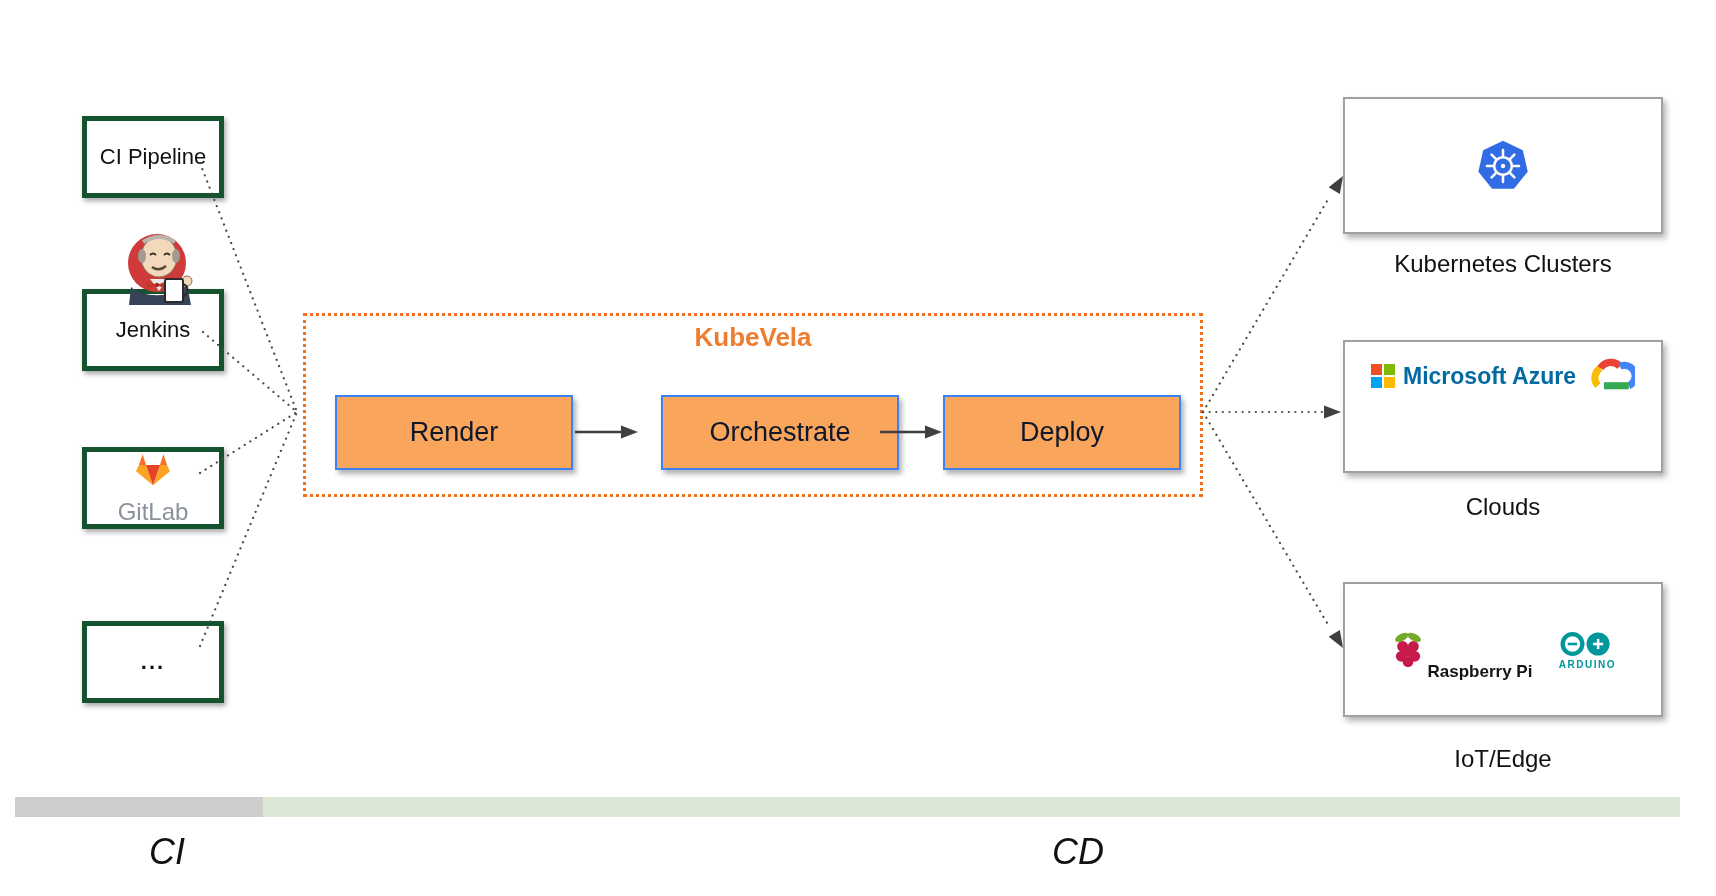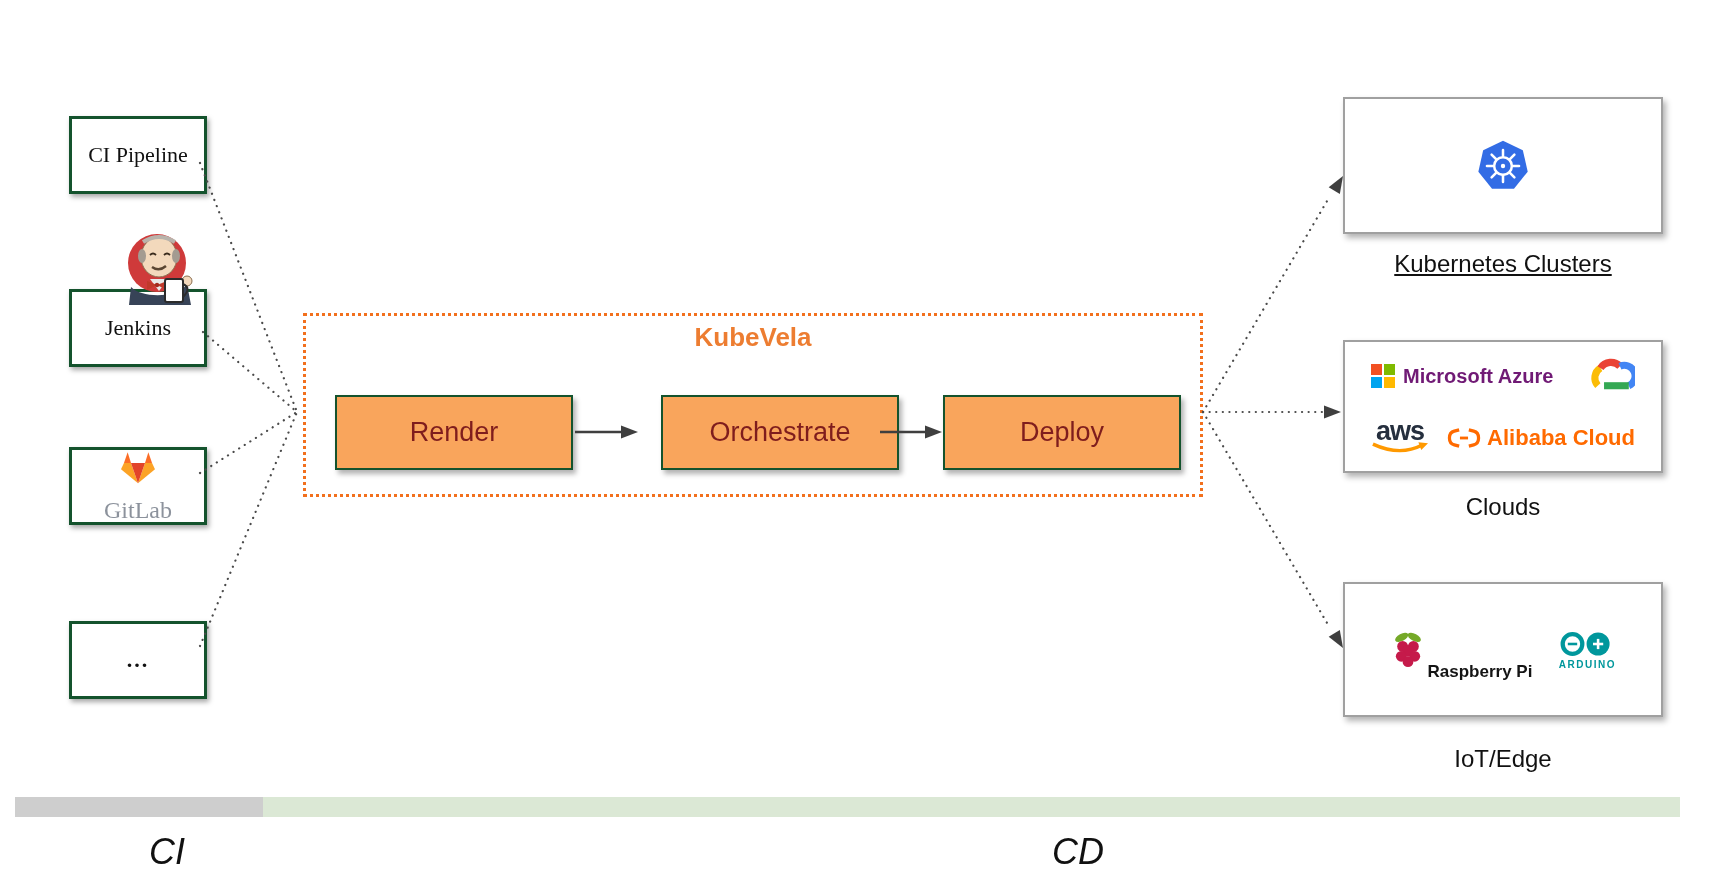--- a/index.html
+++ b/index.html
@@ -2,65 +2,65 @@
 <html><head>
 <meta charset="utf-8">
 <style>
   html,body{margin:0;padding:0;background:#fff;}
   #canvas{
     position:relative;width:1716px;height:896px;background:#ffffff;overflow:hidden;
     font-family:"Liberation Sans", sans-serif;color:#111;
   }
   
   .src-box{
-    position:absolute;left:69px;width:132px;height:72px;background:#fff;
-    border:3px solid #14532d;box-shadow:2px 3px 5px rgba(0,0,0,.35);
+    position:absolute;left:82px;width:132px;height:72px;background:#fff;
+    border:5px solid #14532d;box-shadow:2px 3px 5px rgba(0,0,0,.35);
     display:flex;align-items:center;justify-content:center;flex-direction:column;
-    font-size:22px;z-index:2;font-family:Liberation Serif, serif;
+    font-size:22px;z-index:2;
   }
   #box-ci{top:116px;}
   #box-jenkins{top:289px;}
   #box-gitlab{top:447px;}
   #box-dots{top:621px;font-weight:bold;letter-spacing:2px;}
   .gitlab-word{color:#8c929c;font-size:24px;line-height:1;margin-top:14px;}
   #jenkins-mascot{position:absolute;left:117px;top:229px;z-index:3;}
   
   #kubevela{
     position:absolute;left:303px;top:313px;width:900px;height:184px;
     border:3px dotted #f2701d;box-sizing:border-box;z-index:1;
   }
   #kubevela-title{
     position:absolute;left:303px;top:322px;width:900px;text-align:center;
     color:#ed7d31;font-weight:bold;font-size:26px;z-index:2;
   }
   .proc{
     position:absolute;top:395px;width:238px;height:75px;background:#f9a55c;
-    border:2px solid #14532d;box-sizing:border-box;box-shadow:3px 4px 5px rgba(0,0,0,.3);
-    color:#7f1d1d;font-size:27px;display:flex;align-items:center;justify-content:center;z-index:2;text-align:right;
+    border:2px solid #3b82f6;box-sizing:border-box;box-shadow:3px 4px 5px rgba(0,0,0,.3);
+    color:#0f172a;font-size:27px;display:flex;align-items:center;justify-content:center;z-index:2;text-align:right;
   }
   #proc-render{left:335px;}
   #proc-orchestrate{left:661px;}
   #proc-deploy{left:943px;}
   
   .target-box{
     position:absolute;left:1343px;width:320px;background:#fff;
     border:2px solid #a0a0a0;box-sizing:border-box;box-shadow:3px 4px 6px rgba(0,0,0,.3);z-index:2;
   }
   #tgt-k8s{top:97px;height:137px;display:flex;align-items:center;justify-content:center;}
   #tgt-clouds{top:340px;height:133px;display:flex;flex-direction:column;justify-content:space-between;padding:16px 26px;}
   #tgt-iot{top:582px;height:135px;display:flex;align-items:center;justify-content:center;gap:26px;}
   .target-label{position:absolute;left:1343px;width:320px;text-align:center;font-size:24px;z-index:2;}
-  #label-k8s{top:250px;text-decoration:underline;}
+  #label-k8s{top:250px;}
   #label-clouds{top:493px;}
   #label-iot{top:745px;}
   .cloud-row{display:flex;align-items:center;justify-content:space-between;}
   .azure{display:flex;align-items:center;gap:8px;}
   .azure-squares{display:grid;grid-template-columns:11px 11px;grid-template-rows:11px 11px;gap:2px;}
   .azure-squares i{display:block;}
-  .azure-text{font-size:20px;font-weight:600;color:#701a75;}
+  .azure-text{font-size:23px;font-weight:600;color:#0369a1;}
   .aws{display:flex;flex-direction:column;align-items:center;width:58px;}
   .aws-text{font-size:27px;font-weight:bold;color:#252f3e;line-height:.75;letter-spacing:-1px;}
   .alibaba{display:flex;align-items:center;gap:6px;}
   .alibaba-text{font-size:22px;font-weight:bold;color:#ff6a00;white-space:nowrap;}
   .rpi{display:flex;align-items:center;gap:2px;}
   .rpi-text{font-size:17px;font-weight:bold;color:#141414;white-space:nowrap;margin-top:45px;}
   .arduino{display:flex;flex-direction:column;align-items:center;gap:1px;}
   .arduino-text{font-size:10px;font-weight:bold;color:#00979c;letter-spacing:1.5px;}
   
   #bar-ci{position:absolute;left:15px;top:797px;width:248px;height:20px;background:#cecece;}
@@ -163,37 +163,20 @@
             <i style="background:#ffb900"></i>
         </span>
         <span class="azure-text">Microsoft Azure</span>
       </div>
       <svg width="46" height="36" viewBox="0 0 52 40">
         <path d="M10,31 A13,13 0 0 1 13,11" stroke="#FBBC05" stroke-width="8" fill="none"></path>
         <path d="M13,11 A14,14 0 0 1 35,9" stroke="#EA4335" stroke-width="8" fill="none"></path>
         <path d="M35,9 A12,12 0 0 1 45,31" stroke="#4285F4" stroke-width="8" fill="none"></path>
         <path d="M17,31 H45" stroke="#34A853" stroke-width="8" fill="none"></path>
       </svg>
-    </div>
-    <div class="cloud-row">
-      <div class="aws">
-        <span class="aws-text">aws</span>
-        <svg width="58" height="14" viewBox="0 0 60 14">
-          <path d="M2,3 Q30,16 53,4" stroke="#ff9900" stroke-width="3.5" fill="none"></path>
-          <polygon points="59,2 49,1 52,9" fill="#ff9900"></polygon>
-        </svg>
-      </div>
-      <div class="alibaba">
-        <svg width="34" height="24" viewBox="0 0 42 26">
-          <path d="M15,3 L9,4.5 Q3,6 3,13 Q3,20 9,21.5 L15,23" stroke="#ff6a00" stroke-width="4" fill="none"></path>
-          <path d="M27,3 L33,4.5 Q39,6 39,13 Q39,20 33,21.5 L27,23" stroke="#ff6a00" stroke-width="4" fill="none"></path>
-          <line x1="16" y1="13" x2="26" y2="13" stroke="#ff6a00" stroke-width="3.5"></line>
-        </svg>
-        <span class="alibaba-text">Alibaba Cloud</span>
-      </div>
     </div>
   </div>
   <div class="target-label" id="label-clouds">Clouds</div>
 
   <div class="target-box" id="tgt-iot">
     <div class="rpi">
       <svg width="36" height="42" viewBox="0 0 40 44">
         <ellipse cx="13" cy="8" rx="8" ry="4" fill="#75A928" transform="rotate(-28 13 8)"></ellipse>
         <ellipse cx="27" cy="8" rx="8" ry="4" fill="#75A928" transform="rotate(28 27 8)"></ellipse>
         <circle cx="14" cy="18" r="6" fill="#C51A4A"></circle>

